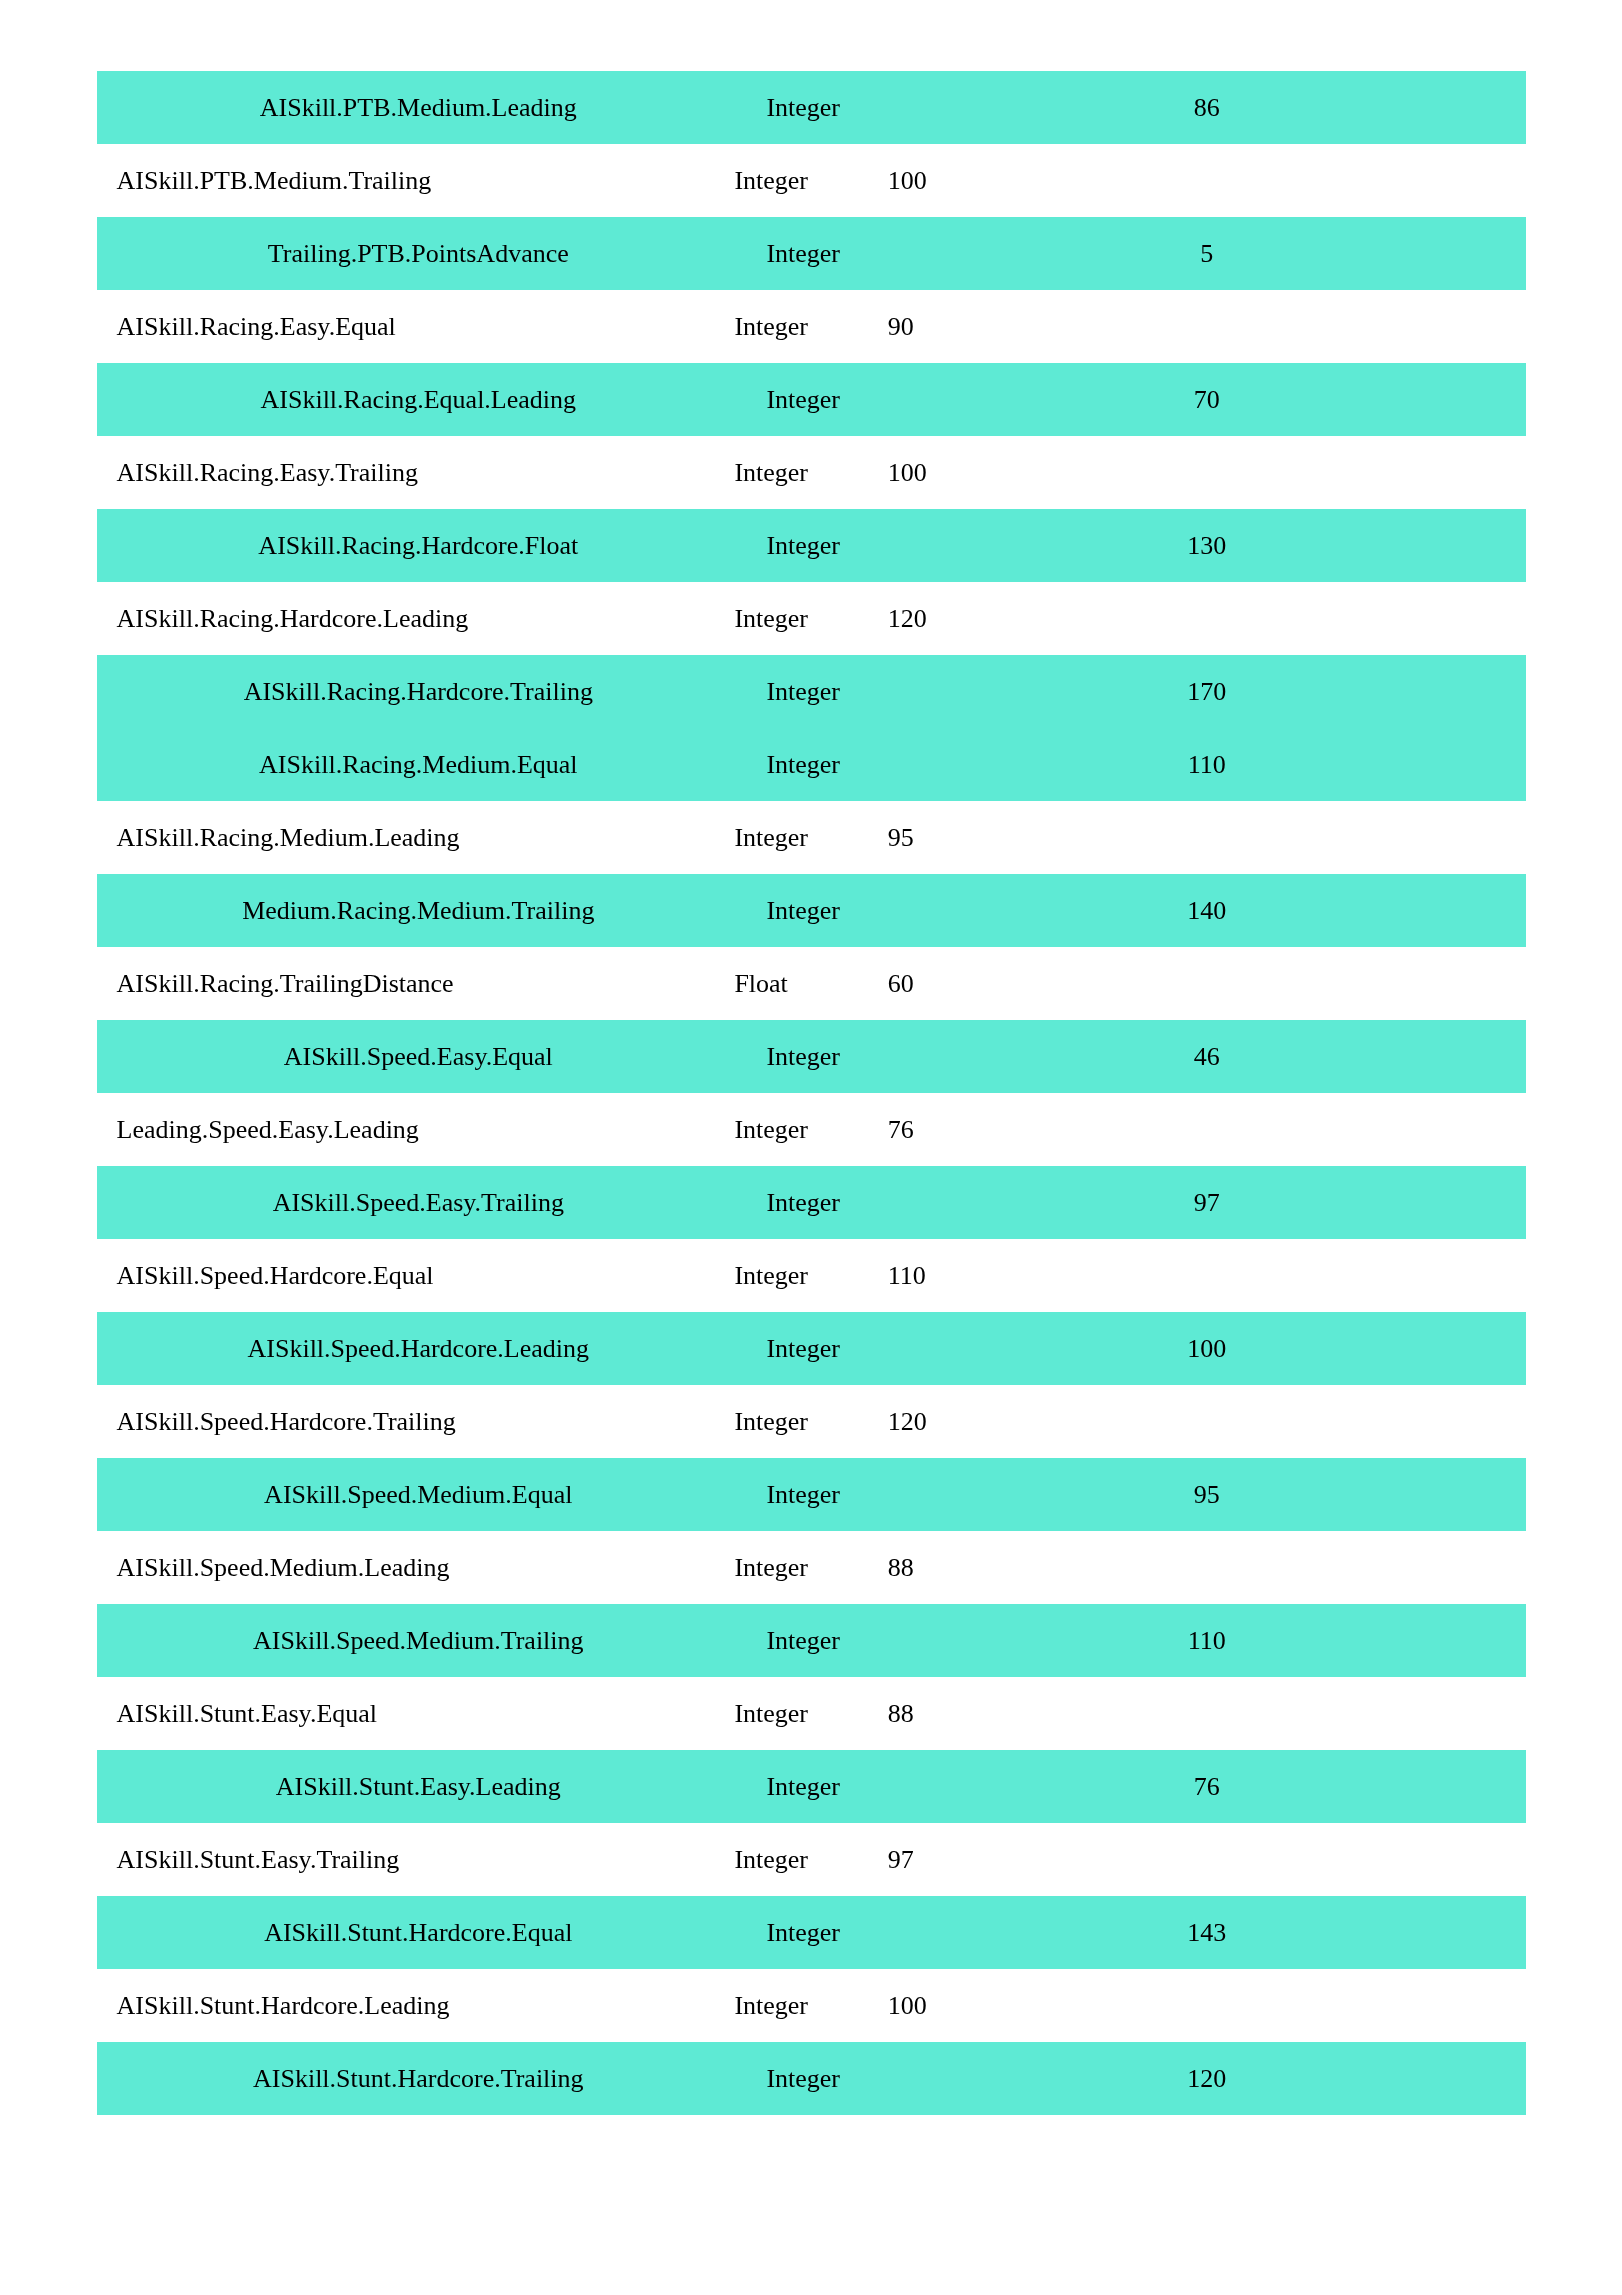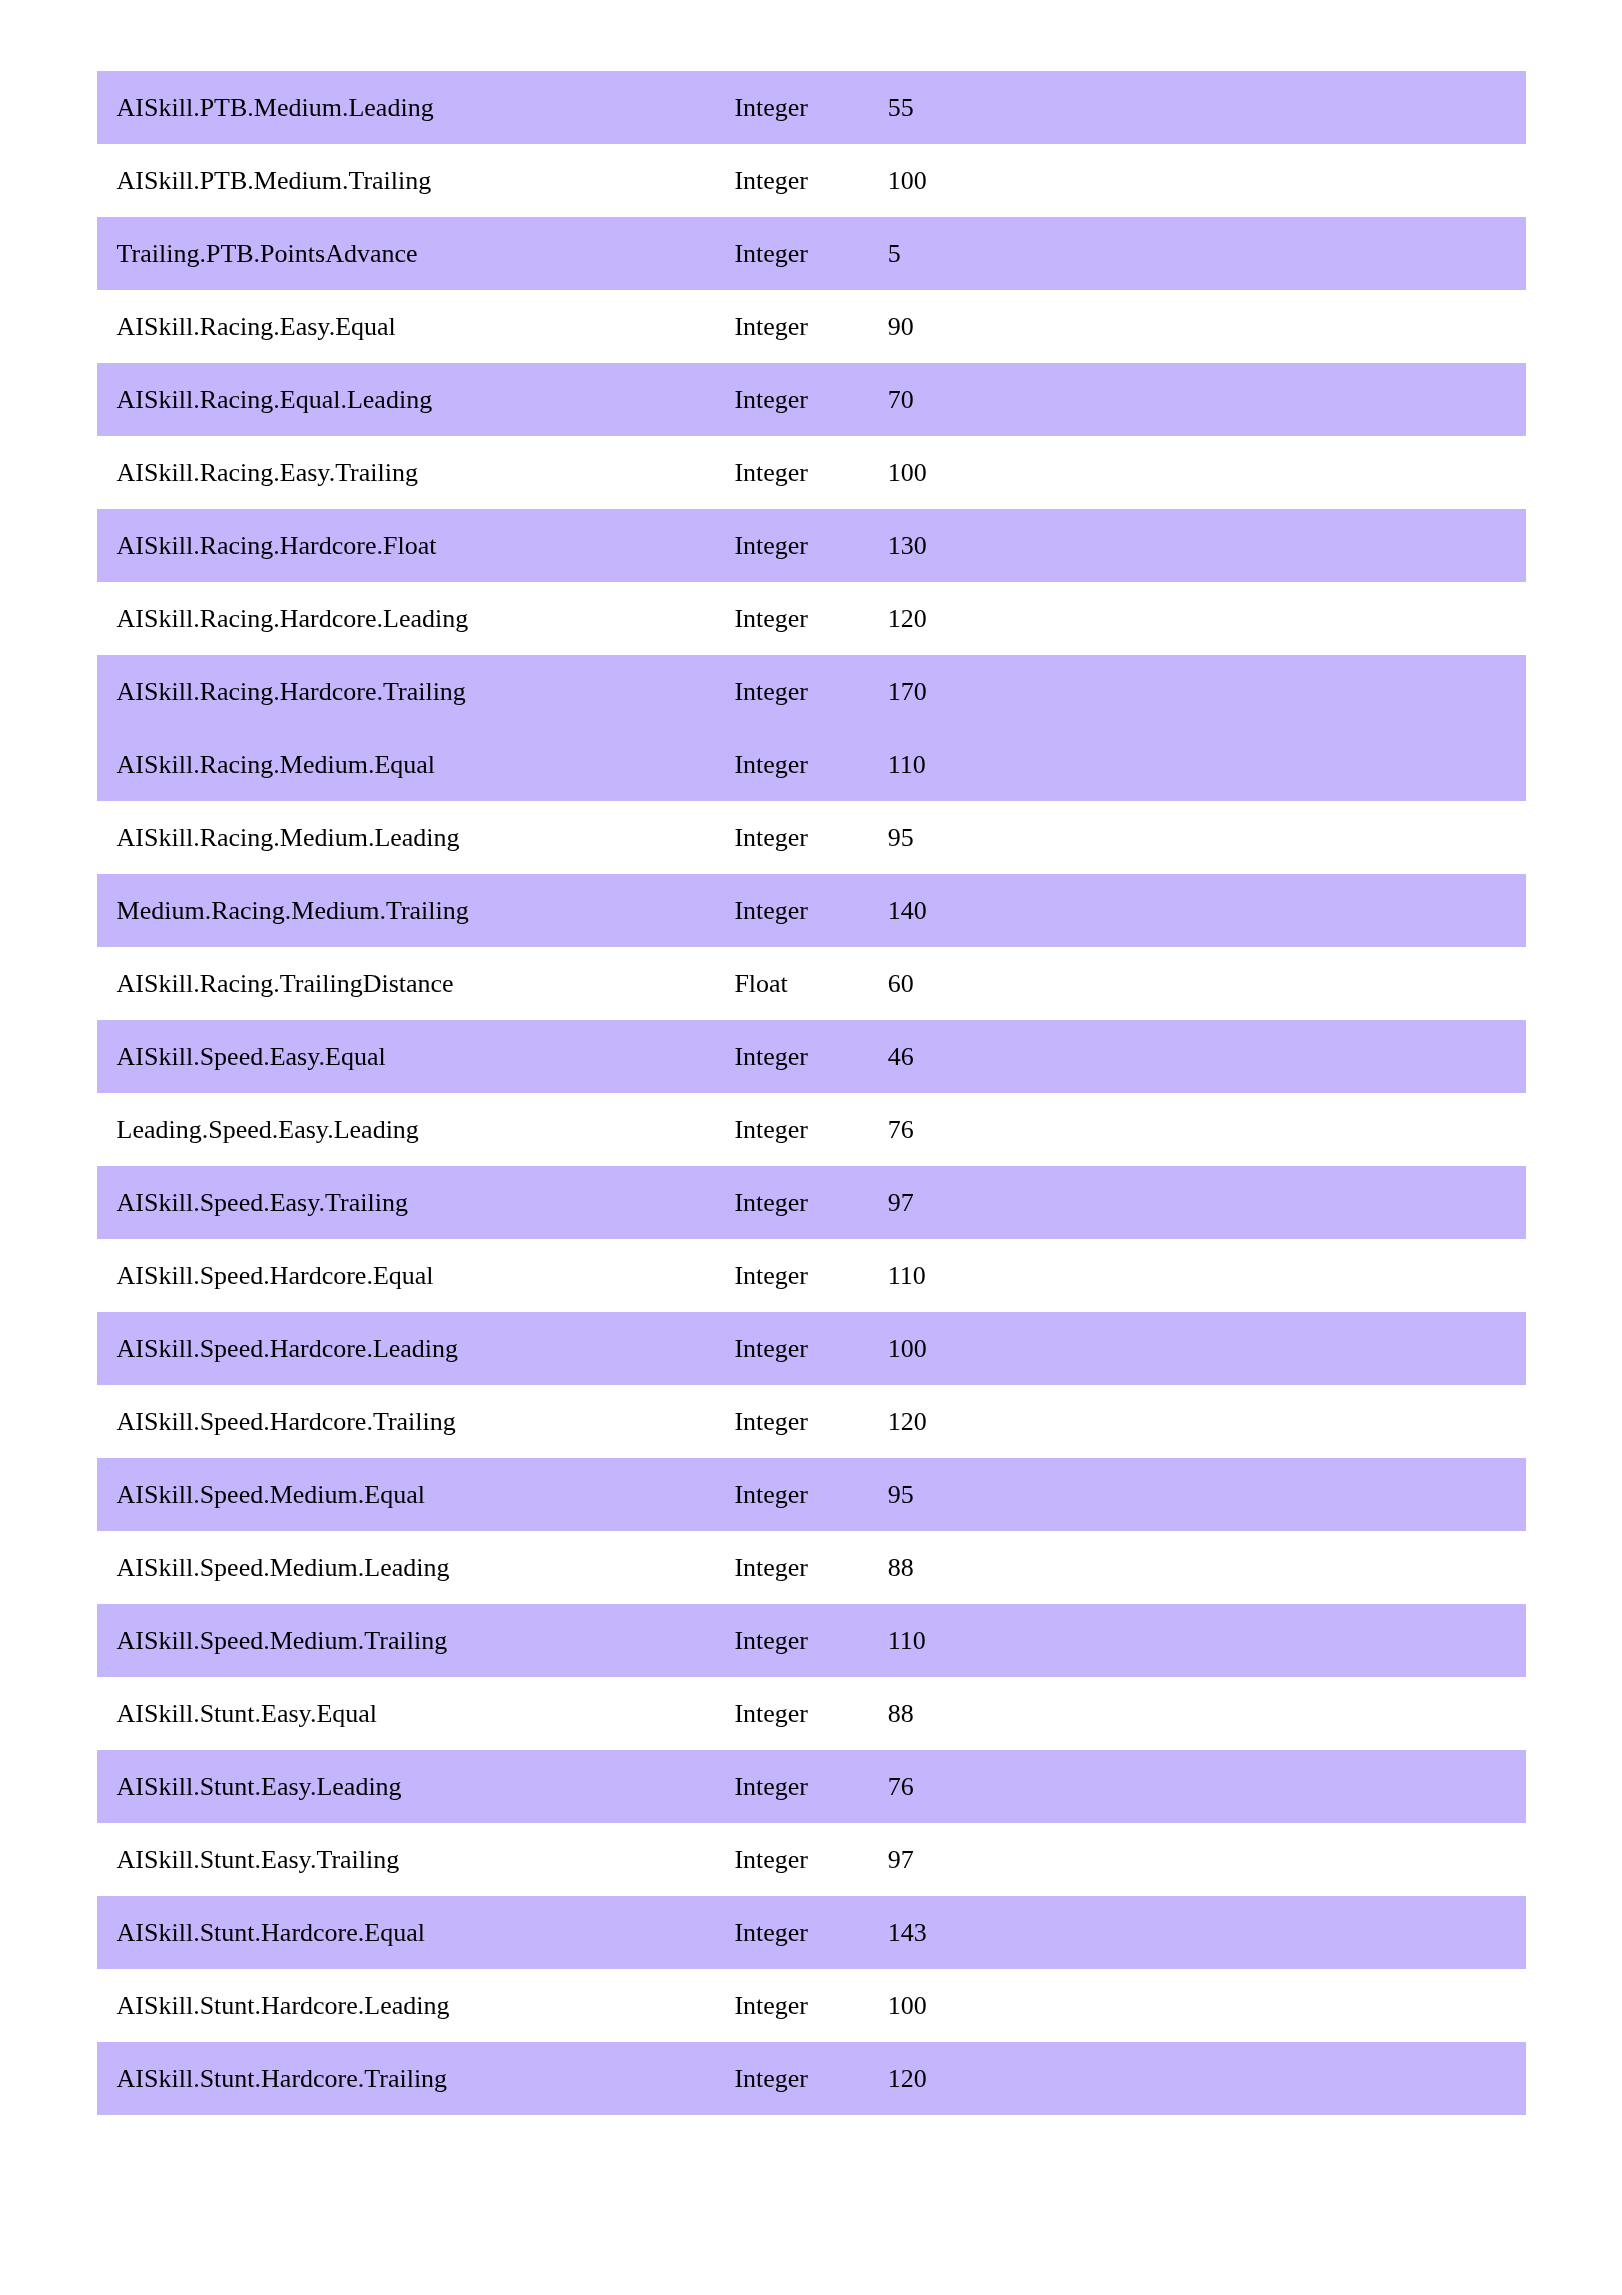--- a/index.html
+++ b/index.html
@@ -25,21 +25,22 @@
     width: 1429px;
     table-layout: fixed;
   }
   table.settings-table col.col-name  { width: 623px; }
   table.settings-table col.col-type  { width: 152px; }
   table.settings-table col.col-value { width: 654px; }
   table.settings-table tr {
     height: 73px;
   }
   table.settings-table tr.shaded {
-    background: #c4b5fd;
+    background: #5eead4;
+    text-align: center;
   }
   table.settings-table td {
     padding: 0 0 0 19.6px;
     font-size: 26px;
     line-height: 73px;
     vertical-align: middle;
     white-space: nowrap;
     overflow: hidden;
   }
   table.settings-table td.cell-type { padding-left: 14.4px; }
@@ -52,21 +53,21 @@
   <table class="settings-table">
     <colgroup>
       <col class="col-name">
       <col class="col-type">
       <col class="col-value">
     </colgroup>
     <tbody>
         <tr class="shaded">
           <td class="cell-name">AISkill.PTB.Medium.Leading</td>
           <td class="cell-type">Integer</td>
-          <td class="cell-value">55</td>
+          <td class="cell-value">86</td>
         </tr>
         <tr>
           <td class="cell-name">AISkill.PTB.Medium.Trailing</td>
           <td class="cell-type">Integer</td>
           <td class="cell-value">100</td>
         </tr>
         <tr class="shaded">
           <td class="cell-name">Trailing.PTB.PointsAdvance</td>
           <td class="cell-type">Integer</td>
           <td class="cell-value">5</td>

